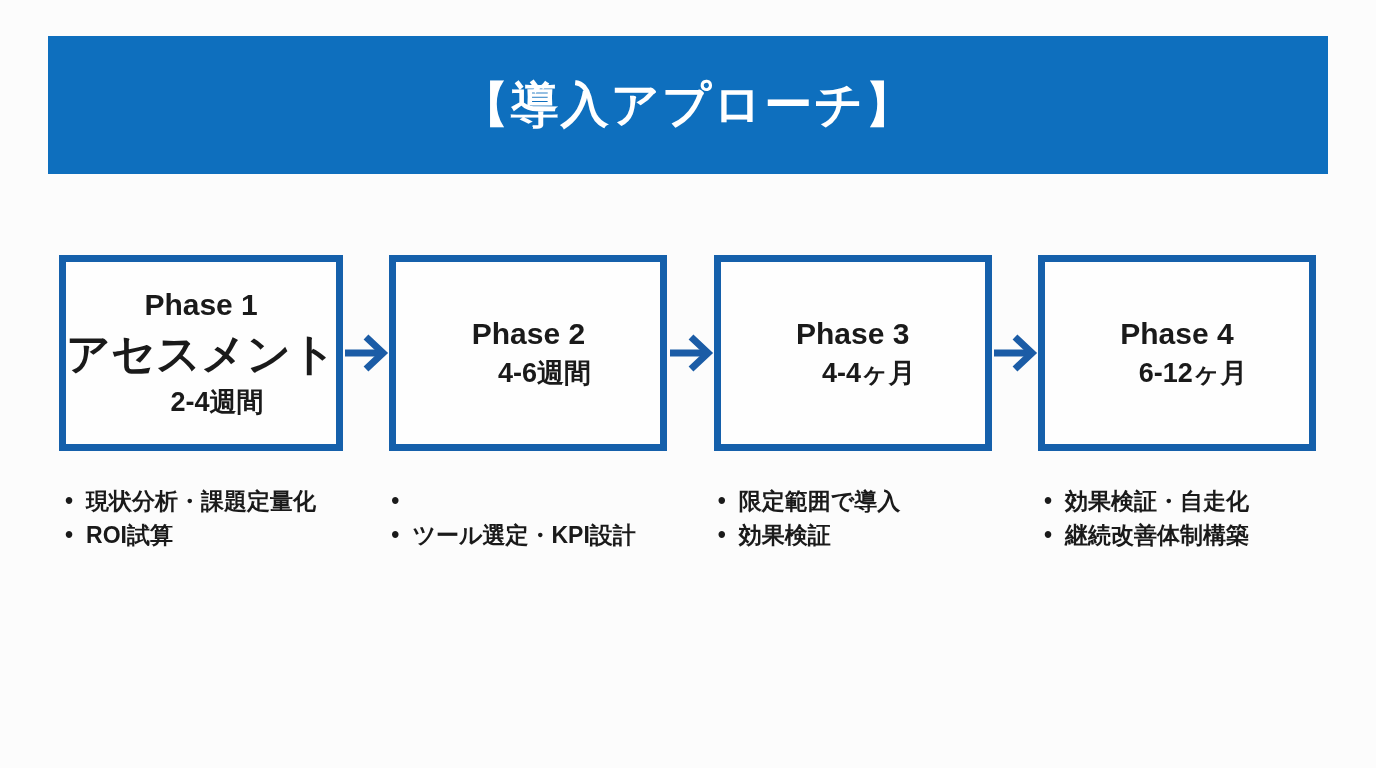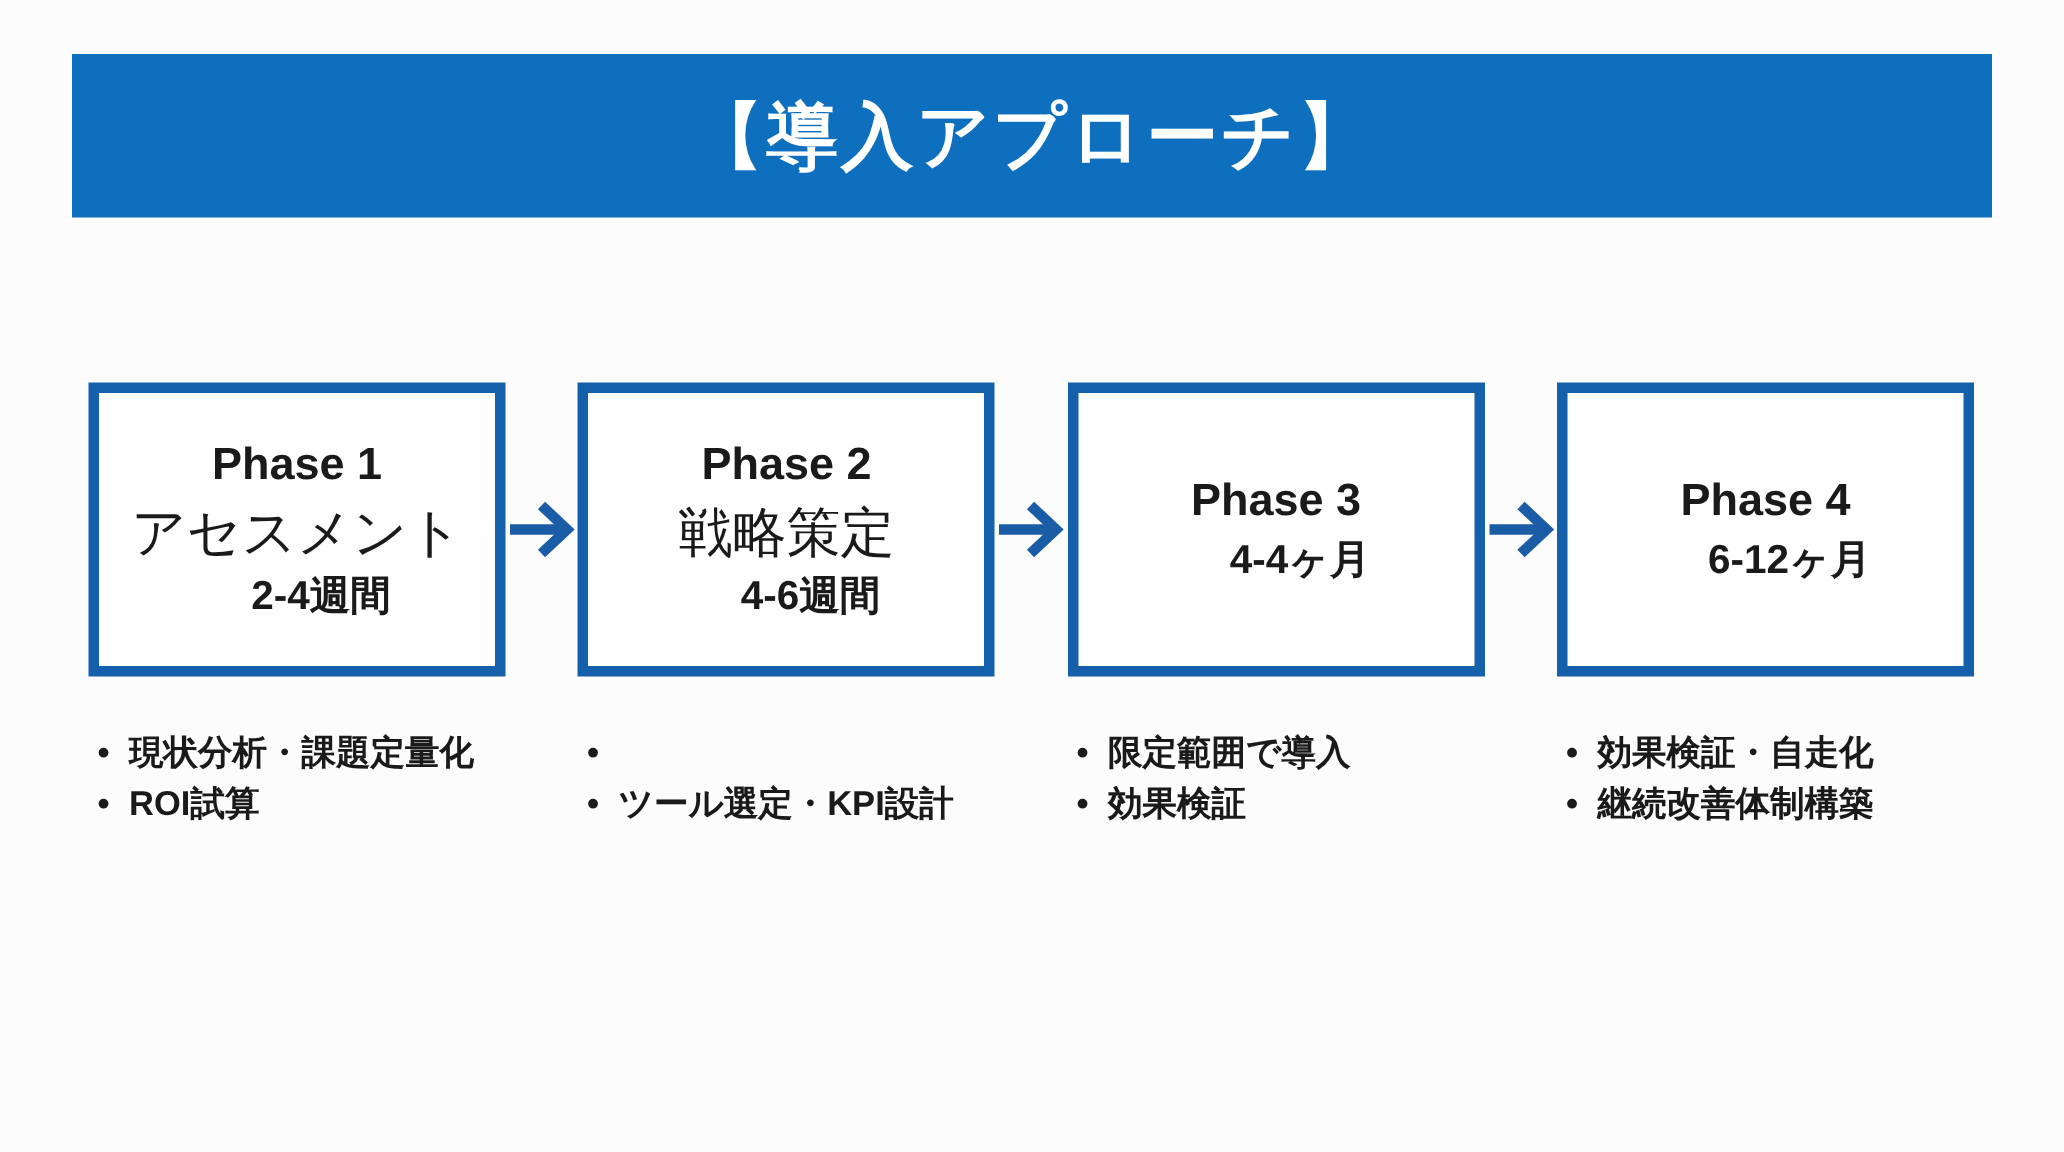--- a/index.html
+++ b/index.html
@@ -23,21 +23,21 @@
   .slide {
     position: relative;
     width: 1376px;
     height: 768px;
   }
   .banner {
     position: absolute;
     left: 48px;
     top: 36px;
     width: 1280px;
-    height: 109px;
+    height: 138px;
     background: var(--banner-bg);
     display: flex;
     align-items: center;
     justify-content: center;
   }
   .banner h1 {
     color: var(--banner-text);
     font-size: 48px;
     font-weight: 800;
     letter-spacing: 2px;
@@ -63,22 +63,22 @@
     justify-content: center;
     text-align: center;
     gap: 5px;
   }
   .phase-name {
     font-size: 30px;
     font-weight: 800;
     line-height: 1.2;
   }
   .phase-title {
-    font-size: 36px;
-    font-weight: 400;
+    font-size: 44px;
+    font-weight: 700;
     line-height: 1.2;
     white-space: nowrap;
   }
   .phase-duration {
     font-size: 27px;
     font-weight: 800;
     line-height: 1.2;
     margin-left: 32px;
   }
   .arrow-cell {
@@ -142,21 +142,20 @@
 
     <div class="arrow-cell">
       <svg viewBox="0 0 46 42" fill="none">
         <path d="M2 21 H37" stroke="currentColor" stroke-width="7"></path>
         <path d="M23 5 L40 21 L23 37" stroke="currentColor" stroke-width="7" fill="none" stroke-linejoin="miter"></path>
       </svg>
     </div>
 
     <div class="phase-box">
       <div class="phase-name">Phase 2</div>
-      <div class="phase-title">戦略策定</div>
       <div class="phase-duration">4-6週間</div>
     </div>
 
     <div class="arrow-cell">
       <svg viewBox="0 0 46 42" fill="none">
         <path d="M2 21 H37" stroke="currentColor" stroke-width="7"></path>
         <path d="M23 5 L40 21 L23 37" stroke="currentColor" stroke-width="7" fill="none" stroke-linejoin="miter"></path>
       </svg>
     </div>
 

